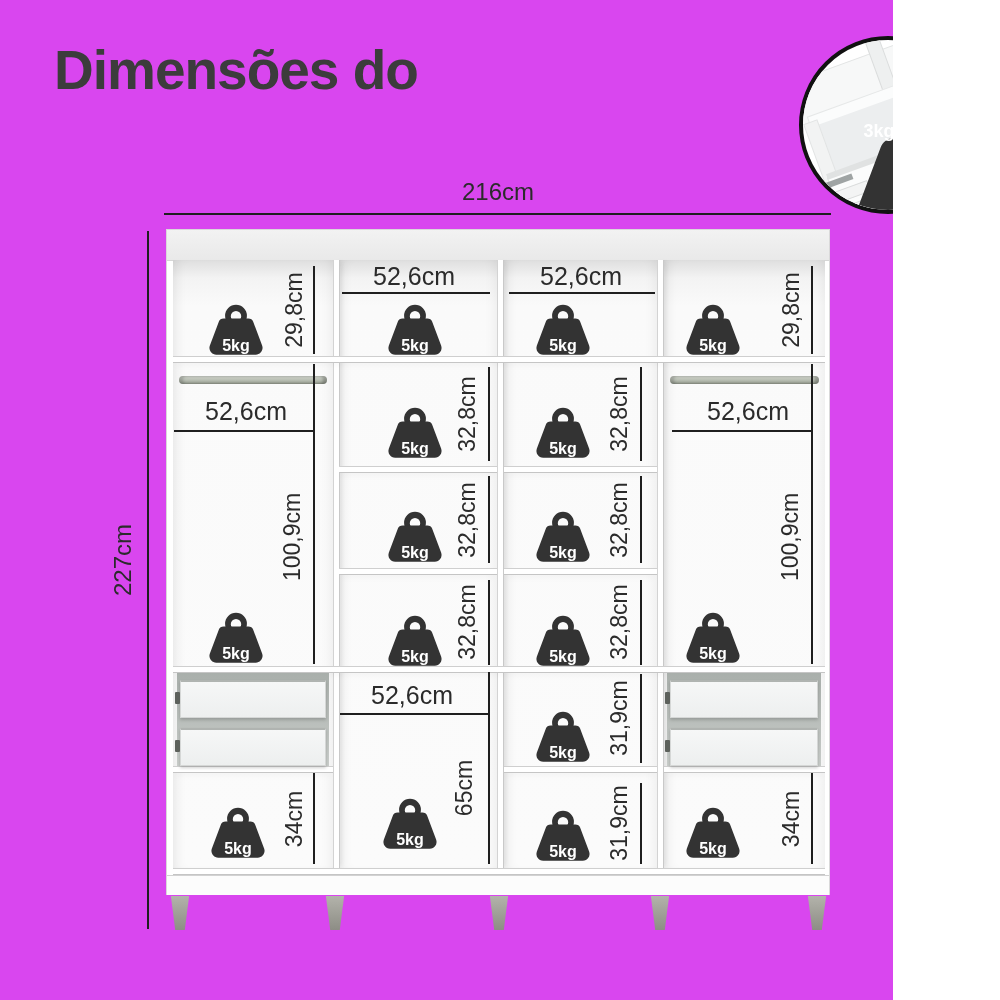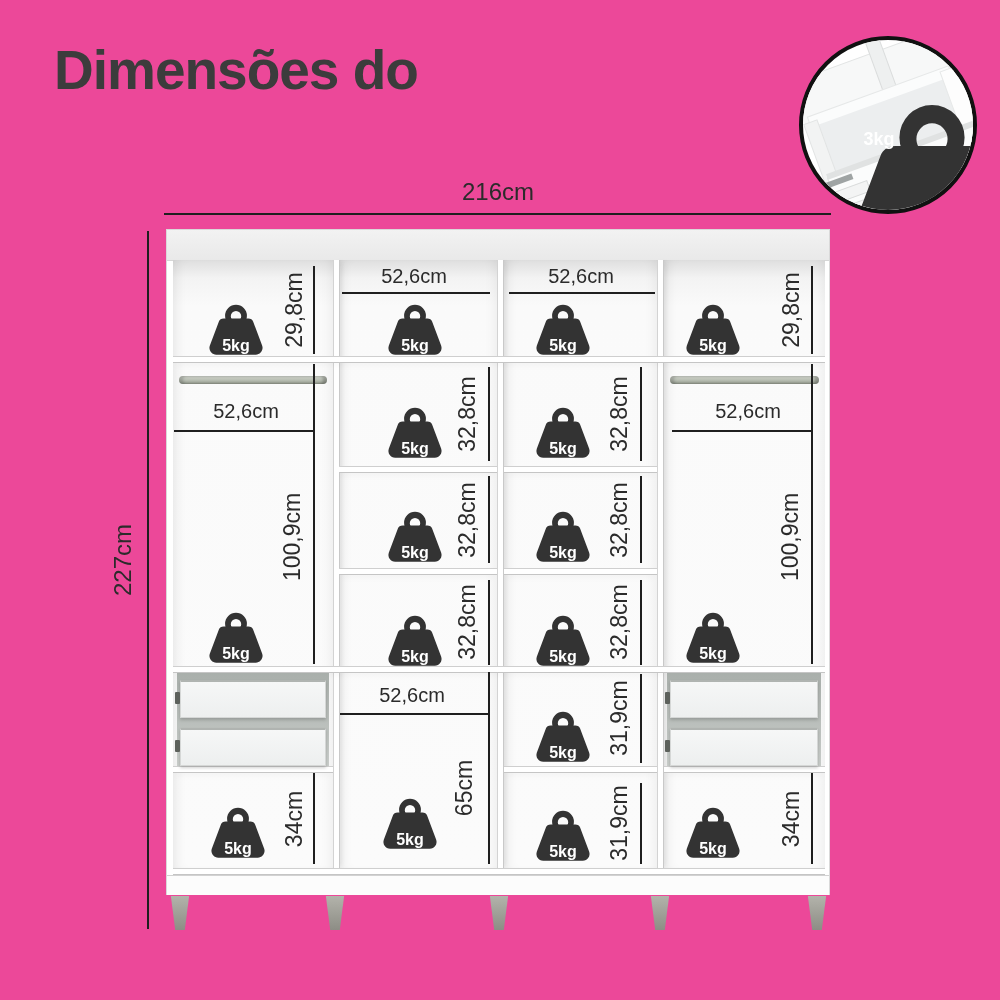--- a/index.html
+++ b/index.html
@@ -1,25 +1,25 @@
 <!DOCTYPE html>
 <html><head>
 <meta charset="utf-8">
 <style>
   html,body{margin:0;padding:0;background:#fff;}
-  #canvas{position:relative;width:1000px;height:1000px;background:#ec4899;overflow:hidden;
+  #canvas{position:relative;width:893px;height:1000px;background:#d946ef;overflow:hidden;
           font-family:"Liberation Sans",sans-serif;color:#2e2e2e;}
 
   
   #title{position:absolute;left:54px;top:34px;font-size:55px;font-weight:bold;
          color:#3c3c3c;line-height:1.33;letter-spacing:-1px;}
 
   
   .htext{position:absolute;transform:translate(-50%,-50%);white-space:nowrap;
-         font-size:20px;color:#2b2b2b;}
+         font-size:25px;color:#2b2b2b;}
   .vtext{position:absolute;transform:translate(-50%,-50%) rotate(-90deg);
          white-space:nowrap;font-size:23px;color:#2b2b2b;}
   .big-dim{font-size:24px;}
   .hline{position:absolute;height:2px;background:#1f1f1f;}
   .vline{position:absolute;width:2px;background:#1f1f1f;}
   #depth-label{position:absolute;left:500px;top:957px;transform:translate(-50%,-50%);
          font-size:27px;color:#383838;white-space:nowrap;}
 
   
   #wardrobe{position:absolute;left:166px;top:229px;width:664px;height:666px;
@@ -99,21 +99,21 @@
         <rect x="10" y="114" width="156" height="37" fill="#fbfcfc" stroke="#dfe1e1"></rect>
         <rect x="10" y="110" width="156" height="6" fill="#e0e2e2"></rect>
         <rect x="-6" y="118" width="40" height="6" fill="#9fa4a4"></rect>
         <g fill="#f3f4f4" stroke="#d9dbdb">
           <rect x="-40" y="130" width="86" height="11"></rect>
           <rect x="-40" y="147" width="96" height="11"></rect>
           <rect x="-40" y="164" width="106" height="11"></rect>
         </g>
       </g>
     </svg>
-    <div class="wicon big" style="left:76px;top:84px">
+    <div class="wicon big" style="left:76px;top:76px">
       <svg viewBox="0 0 60 54">
           <use href="#kb"></use>
         </svg>
       <span class="wlabel">3kg</span>
     </div>
   </div>
 
   <div id="wardrobe">
     <div class="topstrip"></div>
 

